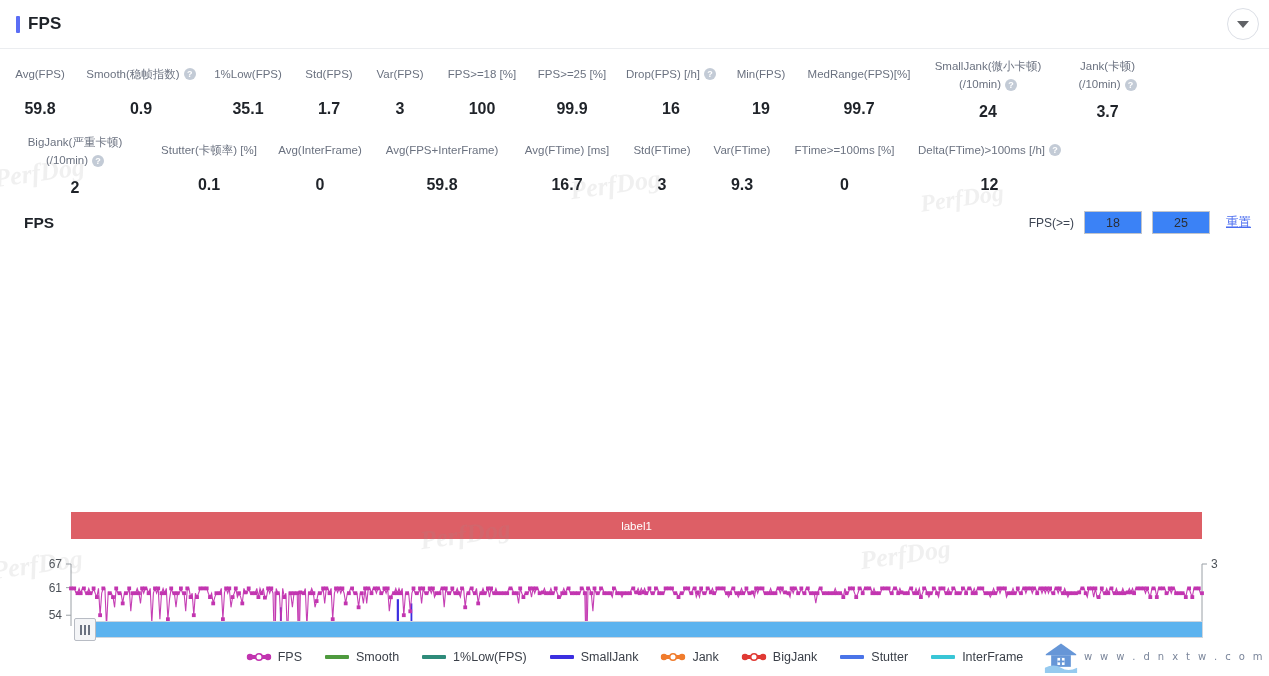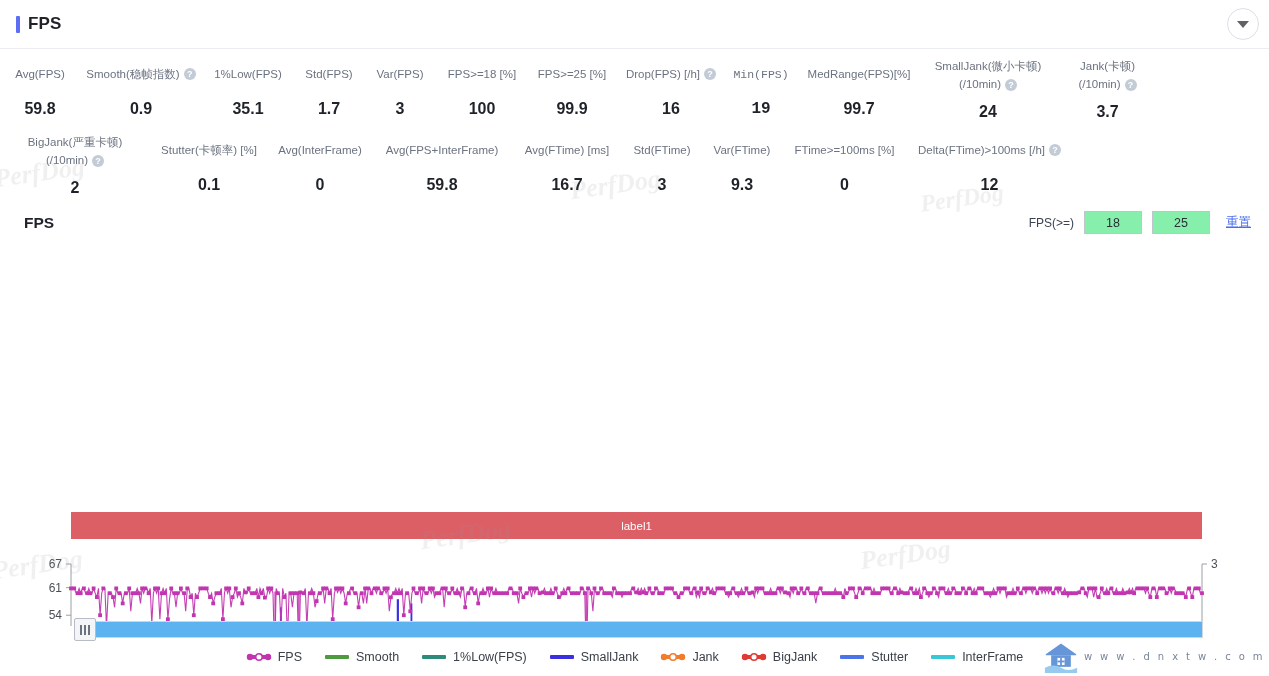--- a/index.html
+++ b/index.html
@@ -61,21 +61,21 @@
 
   
   .chart-head {
     display:flex; align-items:center; justify-content: space-between;
     padding: 8px 18px 2px 24px;
   }
   .chart-title { font-size: 15.5px; font-weight: bold; color:#1f2329; }
   .chart-controls { display:flex; align-items:center; gap: 10px; }
   .ctrl-label { font-size: 12px; color: #3c4452; }
   .num-input {
-    width: 58px; height: 23px; border: 1px solid #c0c4cc; background:#86efac;
+    width: 58px; height: 23px; border: 1px solid #c0c4cc; background:#3b82f6;
     text-align:center; font-size: 12.5px; color:#2b2f36;
     font-family: "Liberation Sans", sans-serif;
   }
   .reset-link { font-size: 12.5px; color:#4a6cf0; text-decoration: underline; cursor:pointer; margin-left: 6px;}
 
   
   .plot-wrap { position: relative; width: 1004px; height: 390px; }
   .label-band {
     position:absolute; left: 71px; top: 276px; width: 1131px; height: 27px;
     background: #dd5f66; color: #fff; font-size: 11.5px;
@@ -195,21 +195,21 @@
         </div>
         <div class="metric" style="width: 110px;">
           <div class="metric-label">
             <div class="l1">
               <span>Drop(FPS) [/h]</span>
               <span class="help-icon">?</span>
             </div>
           </div>
           <div class="metric-value">16</div>
         </div>
-        <div class="metric" style="width: 70px; font-family: Liberation Mono, monospace;">
+        <div class="metric" style="width: 70px;">
           <div class="metric-label">
             <div class="l1">
               <span>Min(FPS)</span>
             </div>
           </div>
           <div class="metric-value">19</div>
         </div>
         <div class="metric" style="width: 126px;">
           <div class="metric-label">
             <div class="l1">

